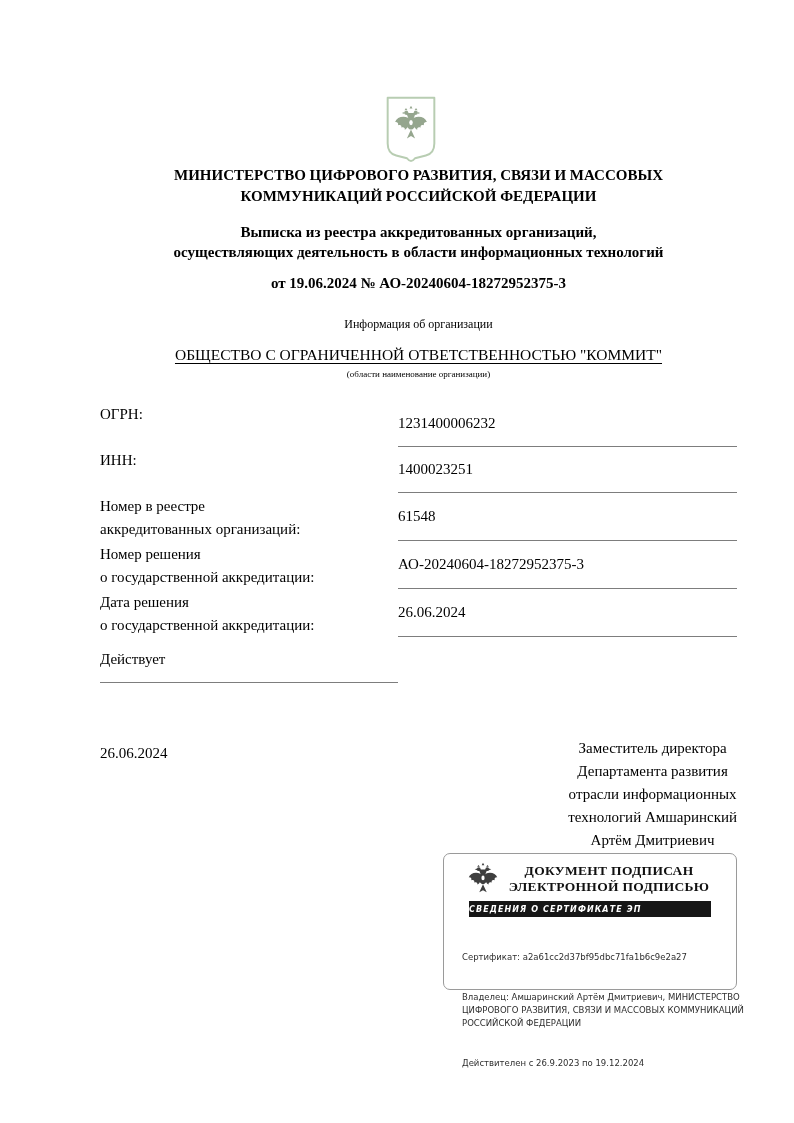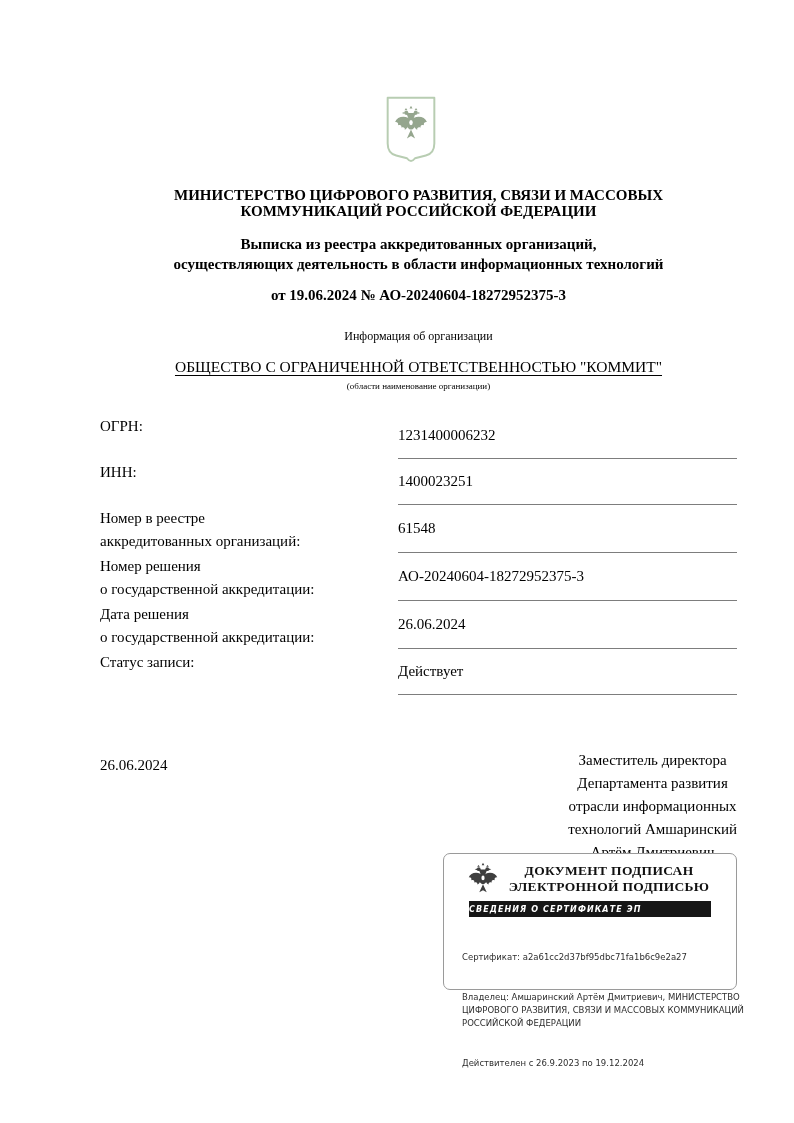--- a/index.html
+++ b/index.html
@@ -7,22 +7,22 @@
     position:relative; width:794px; height:1123px; background:#fff;
     font-family:"Liberation Serif", serif; color:#000; overflow:hidden;
   }
   .content { position:absolute; left:100px; top:0; width:637px; }
   .pre { white-space:pre-line; }
 
   .emblem { width:54px; height:70px; margin:95px auto 0; transform:translateX(-8px); }
   .emblem svg { display:block; width:100%; height:100%; }
 
   .ministry-title {
-    margin-top:22px; text-align:center; font-weight:bold;
-    font-size:15px; line-height:16px;
+    text-align:center; font-weight:bold;
+    font-size:15px; line-height:21px;
   }
   .doc-title {
     margin-top:15px; text-align:center; font-weight:bold;
     font-size:15px; line-height:20px;
   }
   .doc-number { margin-top:11px; text-align:center; font-weight:bold; font-size:15px; line-height:20px; }
   .section-heading { margin-top:21px; text-align:center; font-size:12px; line-height:20px; }
   .org-name {
     margin-top:11px; text-align:center; font-size:15.5px; line-height:20px;
     text-decoration:underline; text-underline-offset:3px;
@@ -136,21 +136,20 @@
         </div>
       </div>
       <div class="field-row">
         <div class="field-label">Дата решения
 о государственной аккредитации:</div>
         <div class="field-value-cell">
           <span class="field-value">26.06.2024</span>
         </div>
       </div>
       <div class="field-row">
-        <div class="field-label">Статус записи:</div>
         <div class="field-value-cell">
           <span class="field-value">Действует</span>
         </div>
       </div>
     </div>
 
     <div class="footer">
       <div class="footer-date">26.06.2024</div>
       <div class="signatory">Заместитель директора
 Департамента развития

